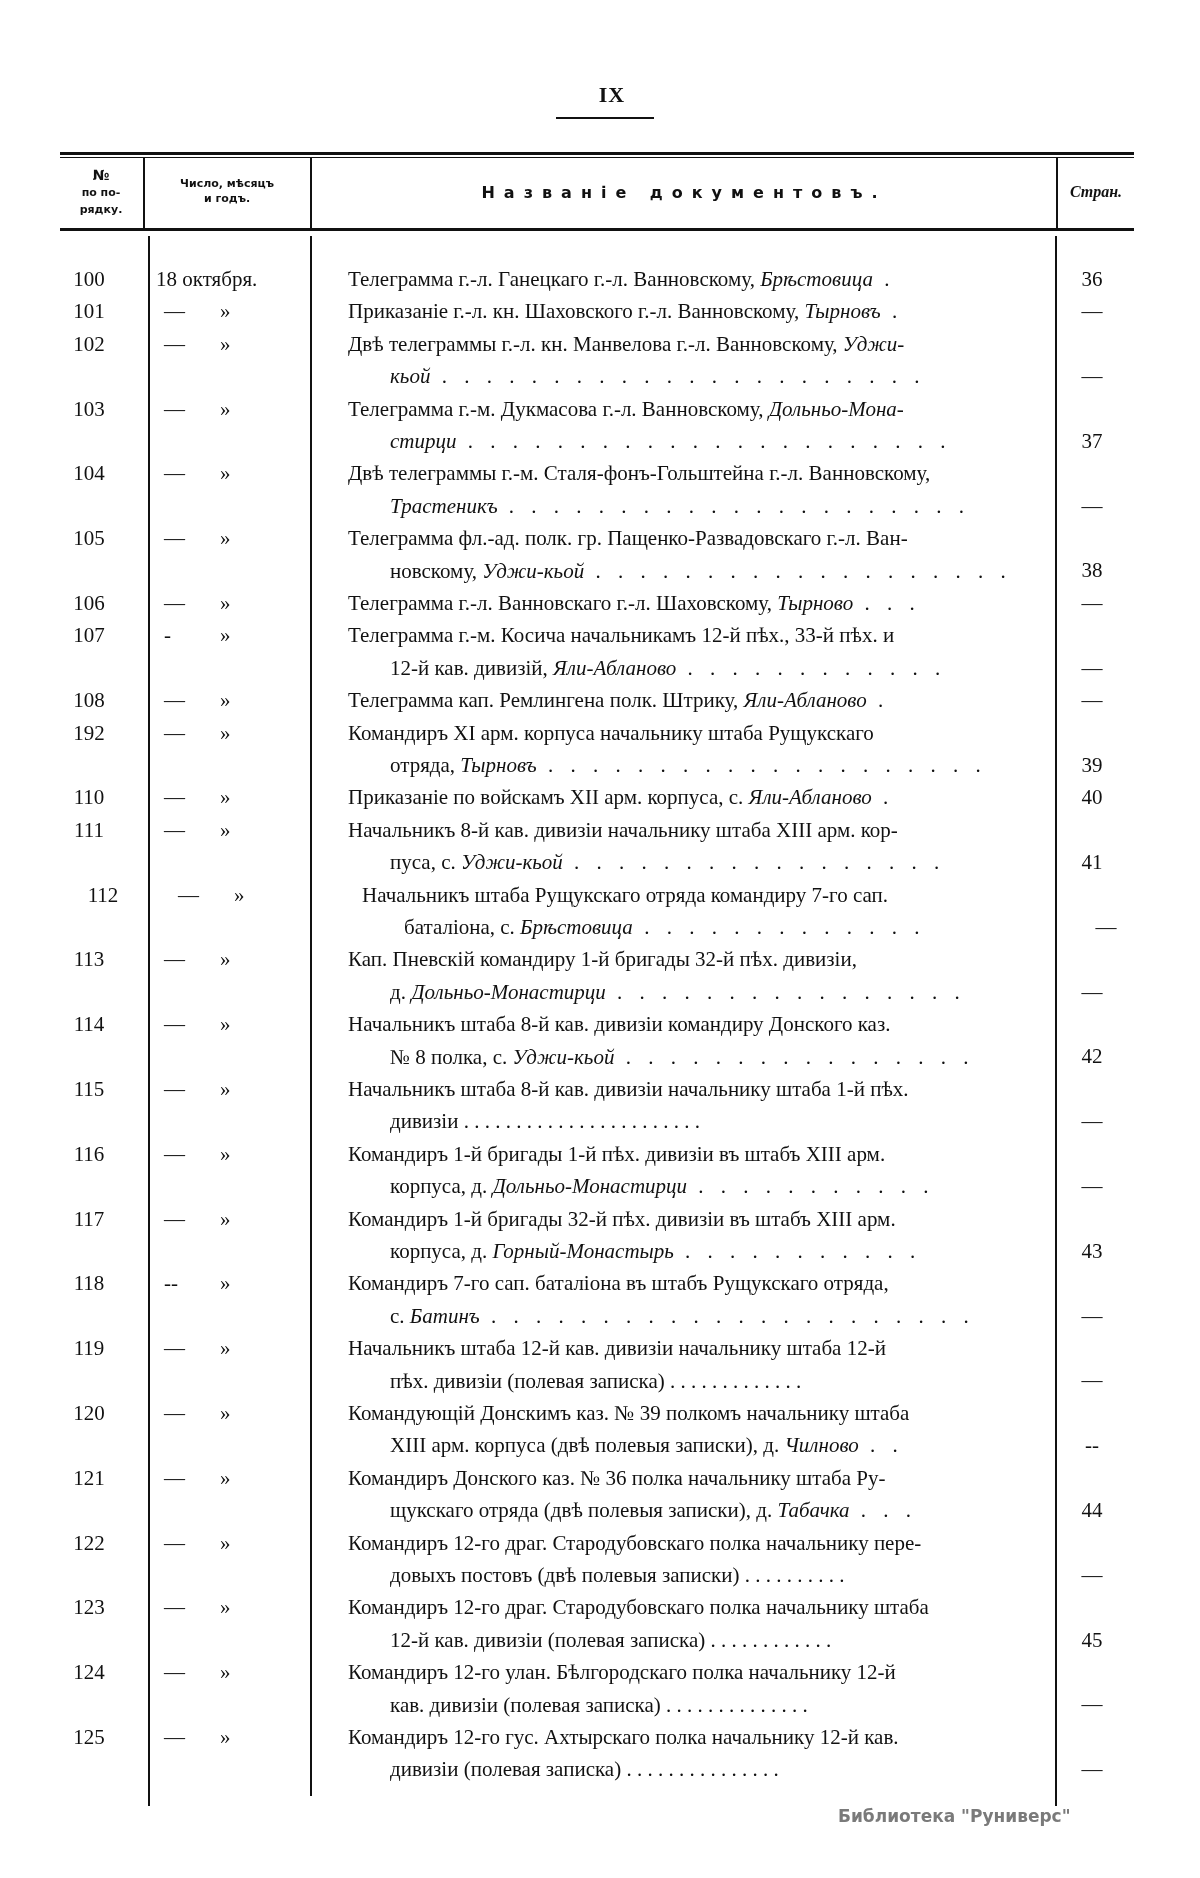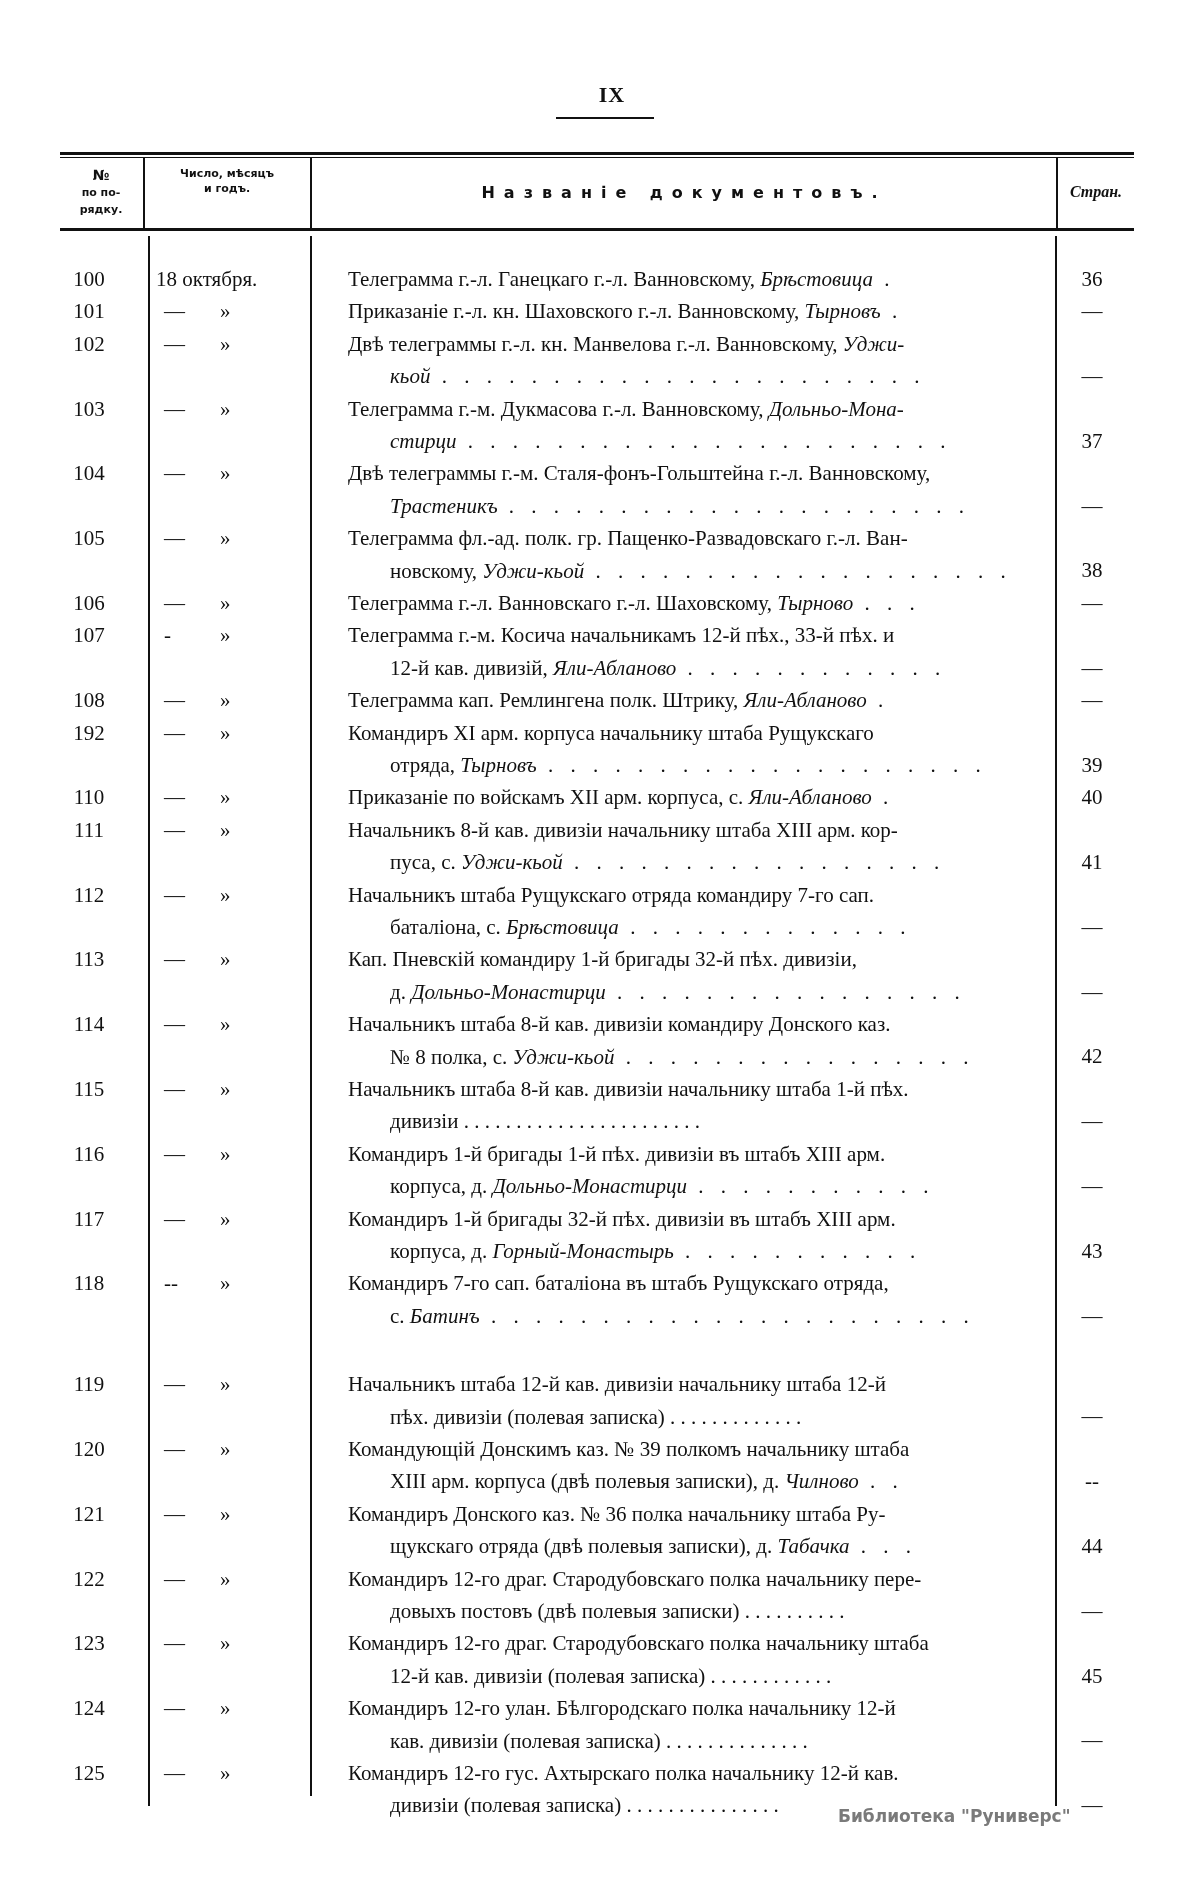--- a/index.html
+++ b/index.html
@@ -57,21 +57,21 @@
 <div class="vline" style="left:310px;top:236px;height:1560px;"></div>
 <div class="vline" style="left:1055px;top:236px;height:1570px;"></div>
 
 <div class="hdr hdr-num">
   <div>
     <div style="font-size:14px;">№</div>
     <div>по по-</div>
     <div>рядку.</div>
   </div>
 </div>
-<div class="hdr hdr-date" style="align-items:flex-start;padding-top:10px;height:62px;">
+<div class="hdr hdr-date" style="align-items:flex-start;padding-top:20px;height:62px;">
   <div>
     <div>Число, мѣсяцъ</div>
     <div>и годъ.</div>
   </div>
 </div>
 <div class="hdr hdr-title">Названіе документовъ.</div>
 <div class="hdr hdr-page">Стран.</div>
 
 <div class="rows" id="rows">
     <div class="row" style="height: 32.4px;">
@@ -229,21 +229,21 @@
         <span class="ditto">»</span>
       </div>
       <div class="cell-title">
         <span class="line"><span>Начальникъ 8-й кав. дивизіи начальнику штаба XIII арм. кор-</span><i></i><span class="dots"></span></span>
         <span class="line indent"><span>пуса, с. </span><i>Уджи-кьой</i><span class="dots"> . . . . . . . . . . . . . . . . .</span></span>
       </div>
       <div class="cell-page">
         <span class="pg">41</span>
       </div>
     </div>
-    <div class="row" style="height: 64.8px;">
+    <div class="row" style="height: 64.8px; padding-left: 14px;">
       <div class="cell-num"><span>112</span></div>
       <div class="cell-date">
         <span class="dash">—</span>
         <span class="ditto">»</span>
       </div>
       <div class="cell-title">
         <span class="line"><span>Начальникъ штаба Рущукскаго отряда командиру 7-го сап.</span><i></i><span class="dots"></span></span>
         <span class="line indent"><span>баталіона, с. </span><i>Брѣстовица</i><span class="dots"> . . . . . . . .     . . . . .</span></span>
       </div>
       <div class="cell-page">
@@ -327,21 +327,21 @@
         <span class="ditto">»</span>
       </div>
       <div class="cell-title">
         <span class="line"><span>Командиръ 7-го сап. баталіона въ штабъ Рущукскаго отряда,</span><i></i><span class="dots"></span></span>
         <span class="line indent"><span>с. </span><i>Батинъ</i><span class="dots"> . . . . . . . . . . . . . . . . . . . . . .</span></span>
       </div>
       <div class="cell-page">
         <span class="pg">—</span>
       </div>
     </div>
-    <div class="row" style="height: 64.8px; margin-top: 36px;">
+    <div class="row" style="height: 64.8px;">
       <div class="cell-num"><span>119</span></div>
       <div class="cell-date">
         <span class="dash">—</span>
         <span class="ditto">»</span>
       </div>
       <div class="cell-title">
         <span class="line"><span>Начальникъ штаба 12-й кав. дивизіи начальнику штаба 12-й</span><i></i><span class="dots"></span></span>
         <span class="line indent"><span>пѣх. дивизіи (полевая записка) . . . . . . . . . . . . .</span><i></i><span class="dots"></span></span>
       </div>
       <div class="cell-page">

